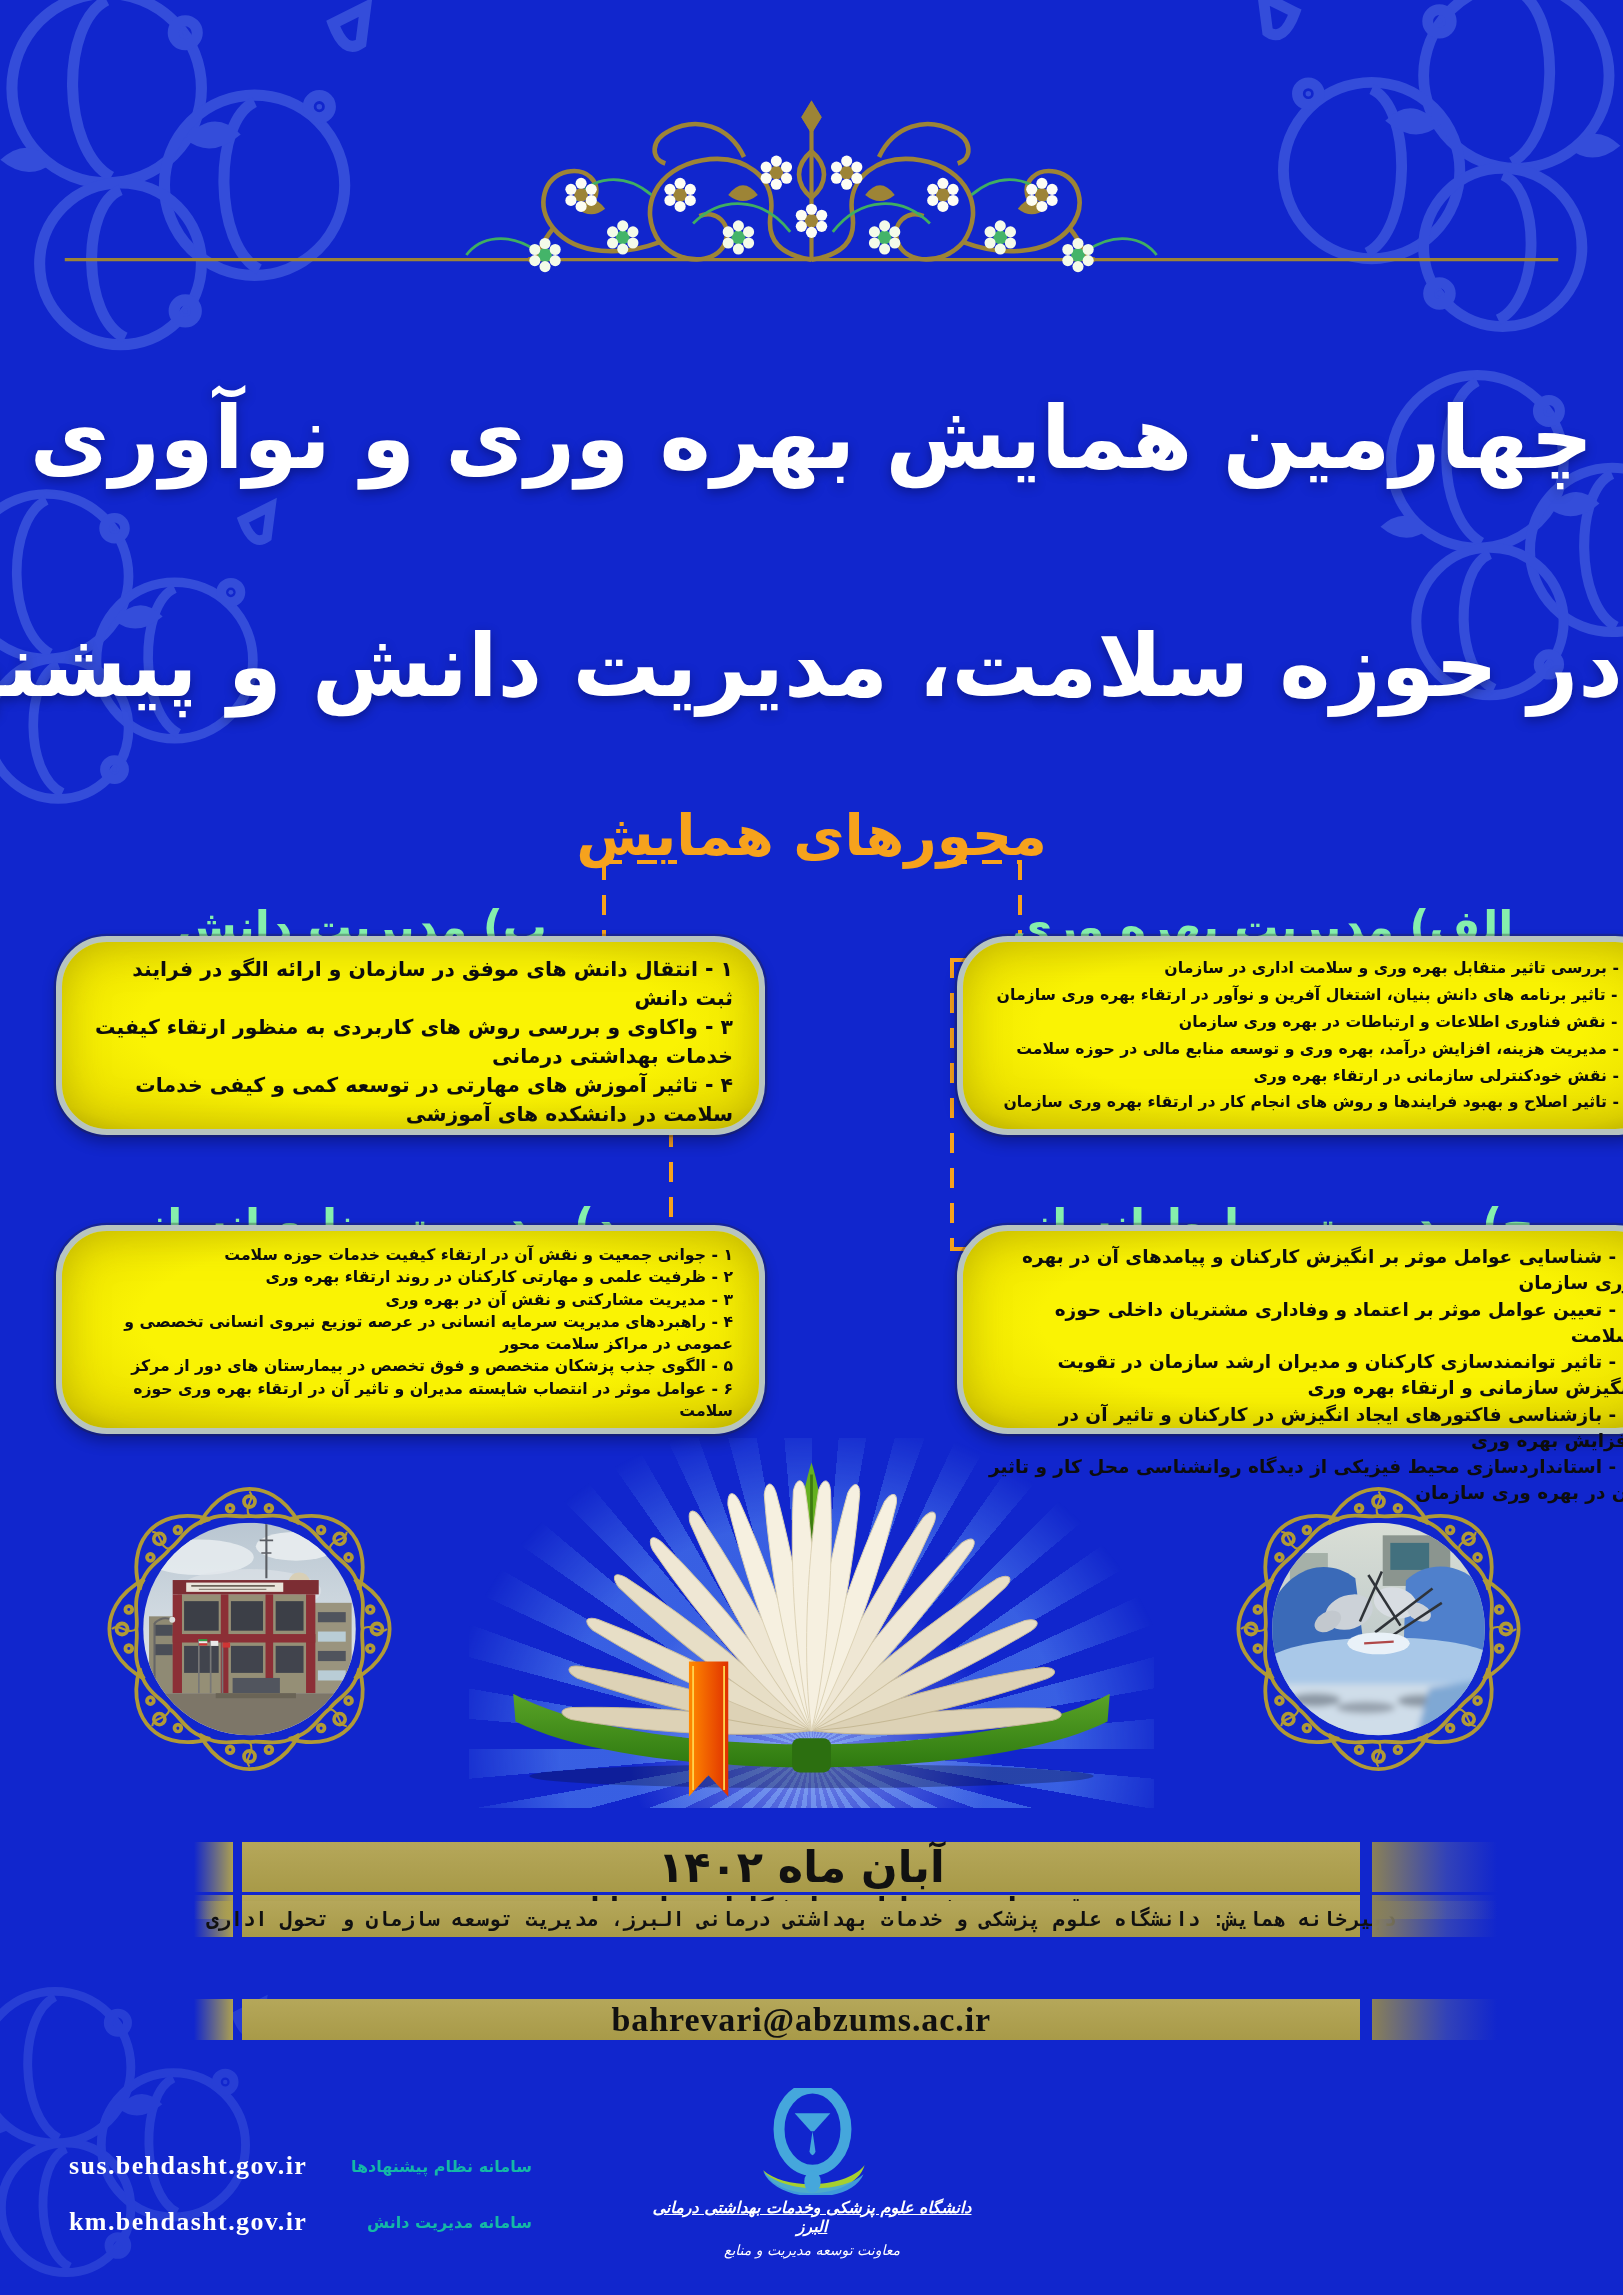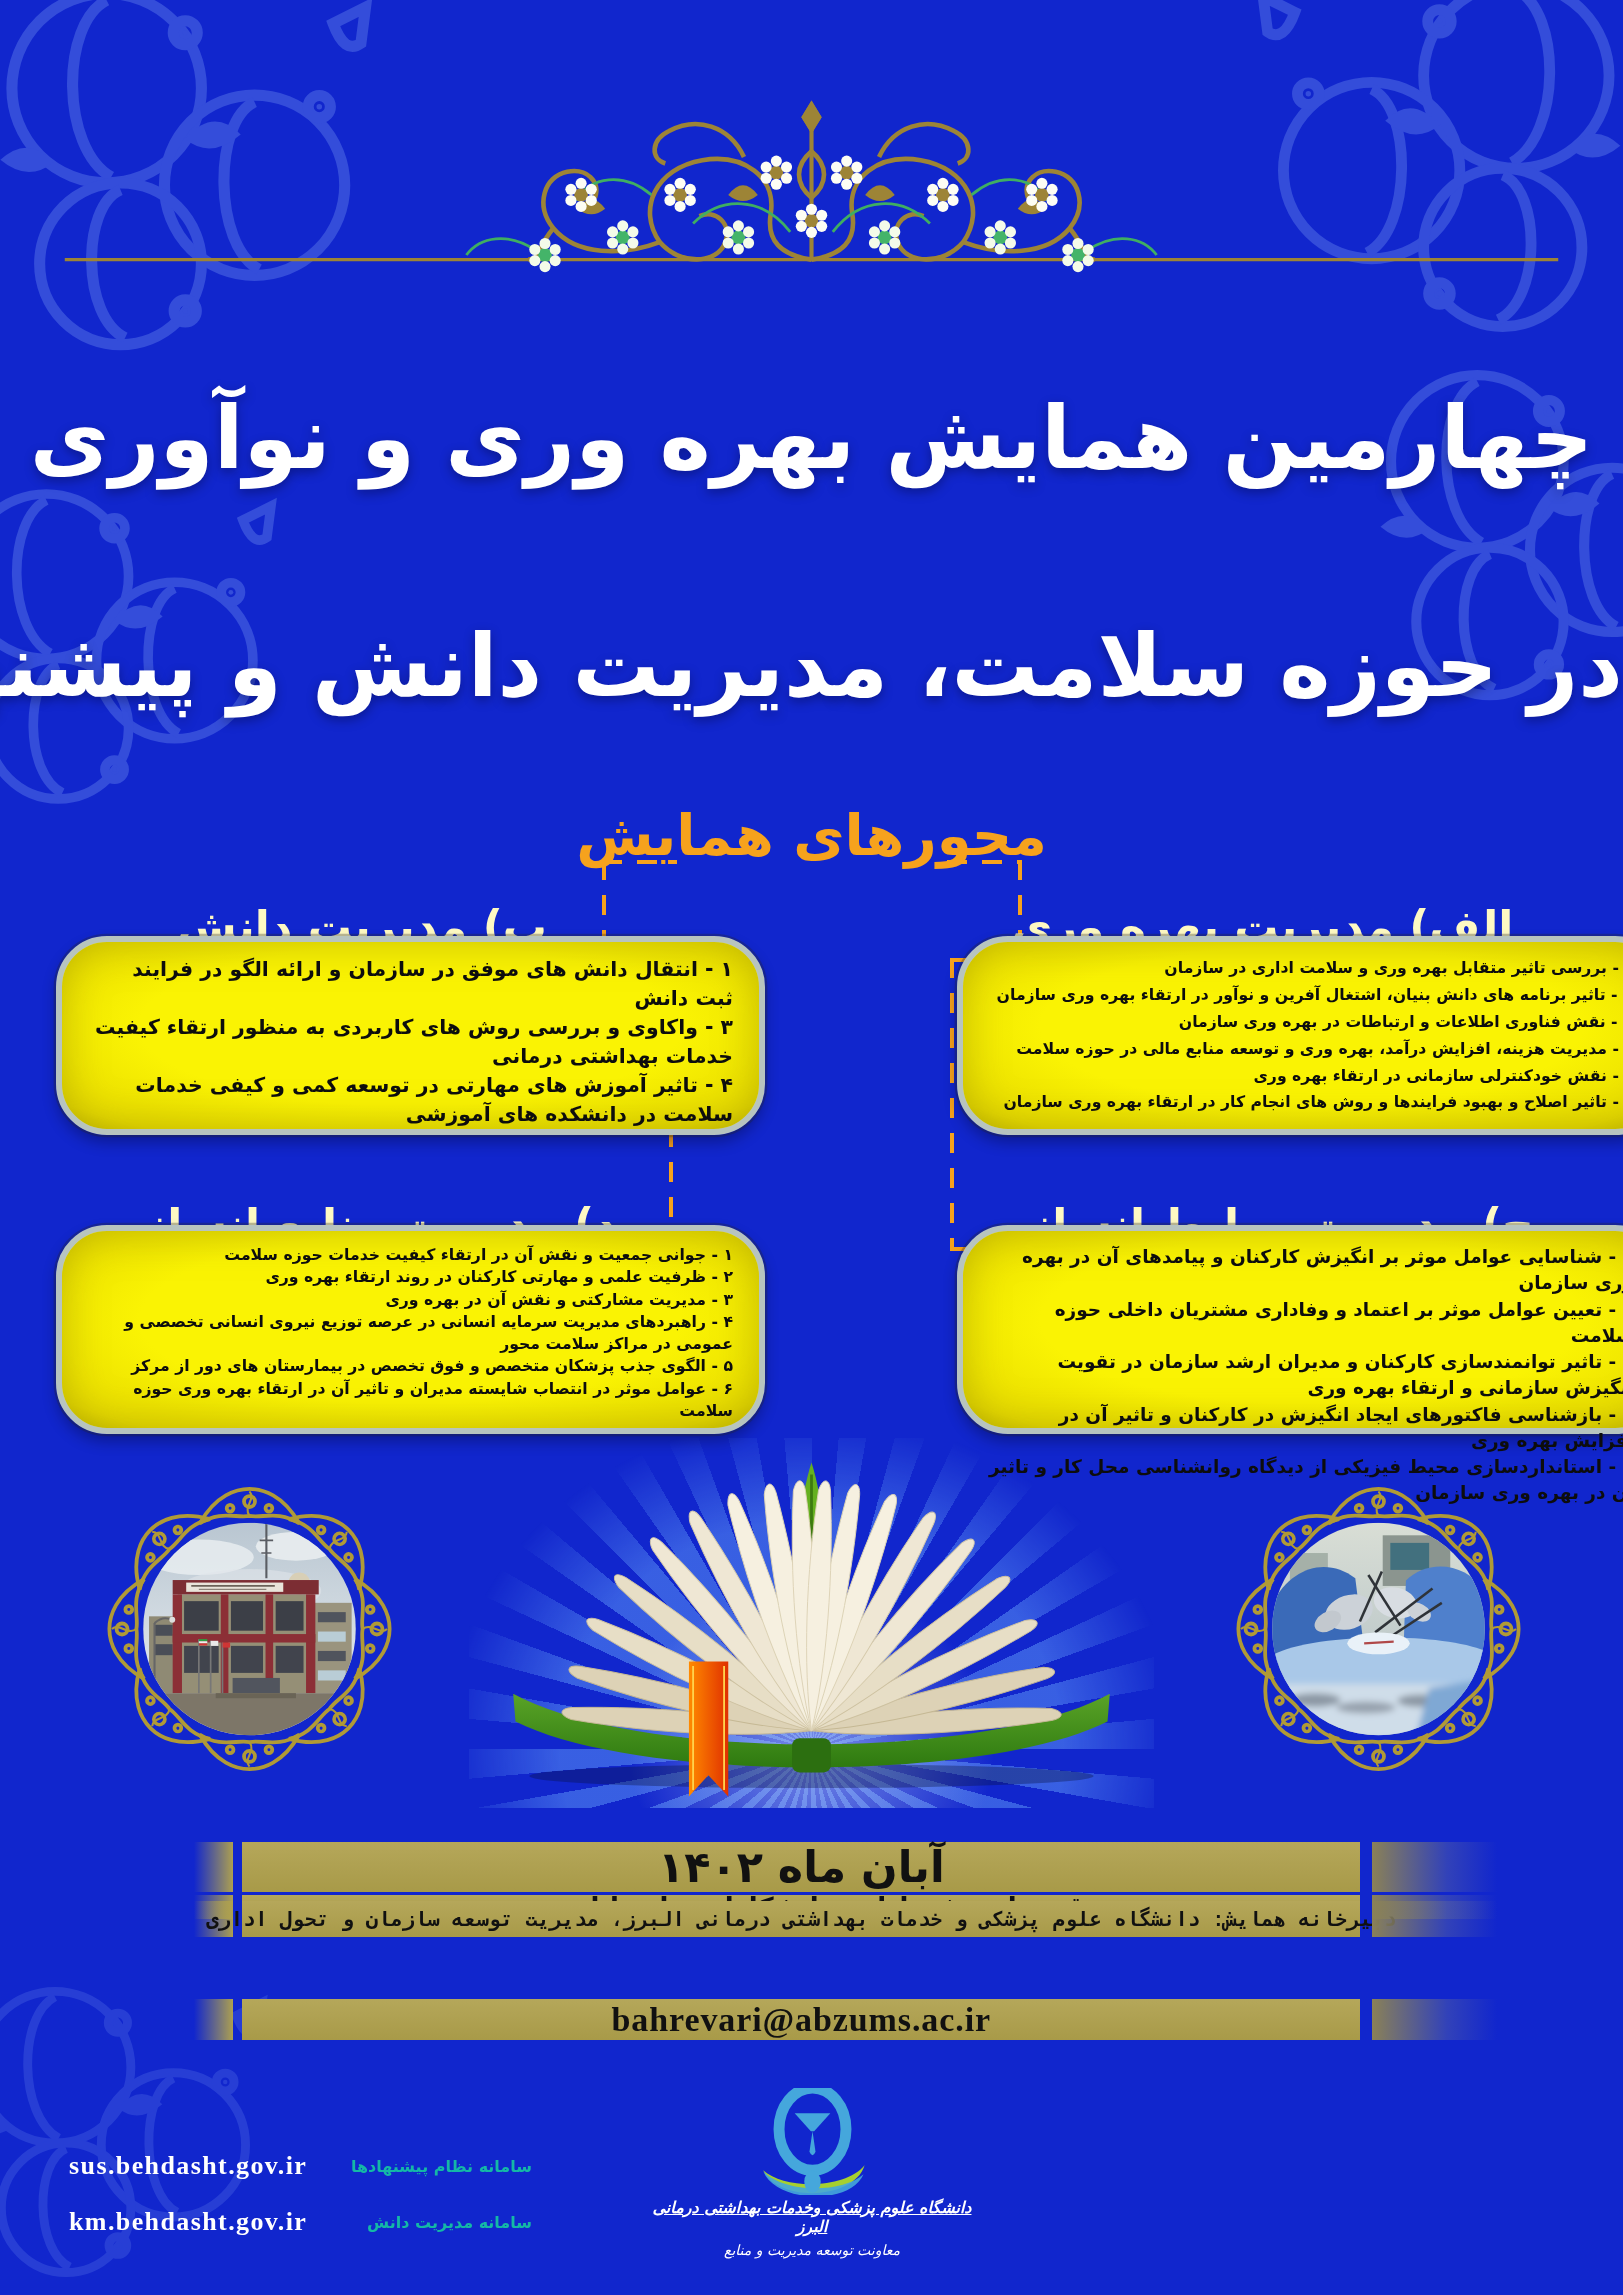--- a/index.html
+++ b/index.html
@@ -19,21 +19,21 @@
   .themes-label{position:absolute;left:0;width:1623px;top:803px;text-align:center;
                 color:#f6a21d;font-size:56px;font-weight:bold;direction:rtl;}
   
   .dash-h{position:absolute;height:4.2px;}
   .dash-v{position:absolute;width:4.2px;}
   .dash-h.orange{background:repeating-linear-gradient(90deg,#f6a21d 0 20.4px,transparent 20.4px 35px);}
   .dash-v.orange{background:repeating-linear-gradient(180deg,#f6a21d 0 20.4px,transparent 20.4px 35px);}
   .dash-h.white{background:repeating-linear-gradient(90deg,#ffffff 0 20.4px,transparent 20.4px 35px);}
   .dash-v.white{background:repeating-linear-gradient(180deg,#ffffff 0 20.4px,transparent 20.4px 35px);}
   
-  .sec-header{position:absolute;width:611px;text-align:center;color:#fef9c3;font-size:44px;
+  .sec-header{position:absolute;width:611px;text-align:center;color:#86efac;font-size:44px;
               font-weight:bold;direction:rtl;white-space:nowrap;}
   .sec-box{position:absolute;width:709px;box-sizing:border-box;margin:0;padding:13px 26px;
            list-style:none;background:radial-gradient(ellipse at 50% 45%,#faf303 55%,#e8dc00 88%,#cfc400 100%);
            border:6px solid #b7c4bf;border-radius:51px;
            box-shadow:0 0 0 2.3px rgba(40,40,40,.3),0 7.4px 14px rgba(0,0,25,.3),inset 0 0 42px rgba(150,140,0,.5);
            display:flex;flex-direction:column;justify-content:space-around;direction:rtl;}
   .sec-item{color:#0d0d0d;font-weight:bold;text-align:right;line-height:1.42;}
   .fs-a .sec-item{font-size:15.7px;}  
   .fs-b .sec-item{font-size:20.4px;}  
   .fs-c .sec-item{font-size:18.5px;}  

